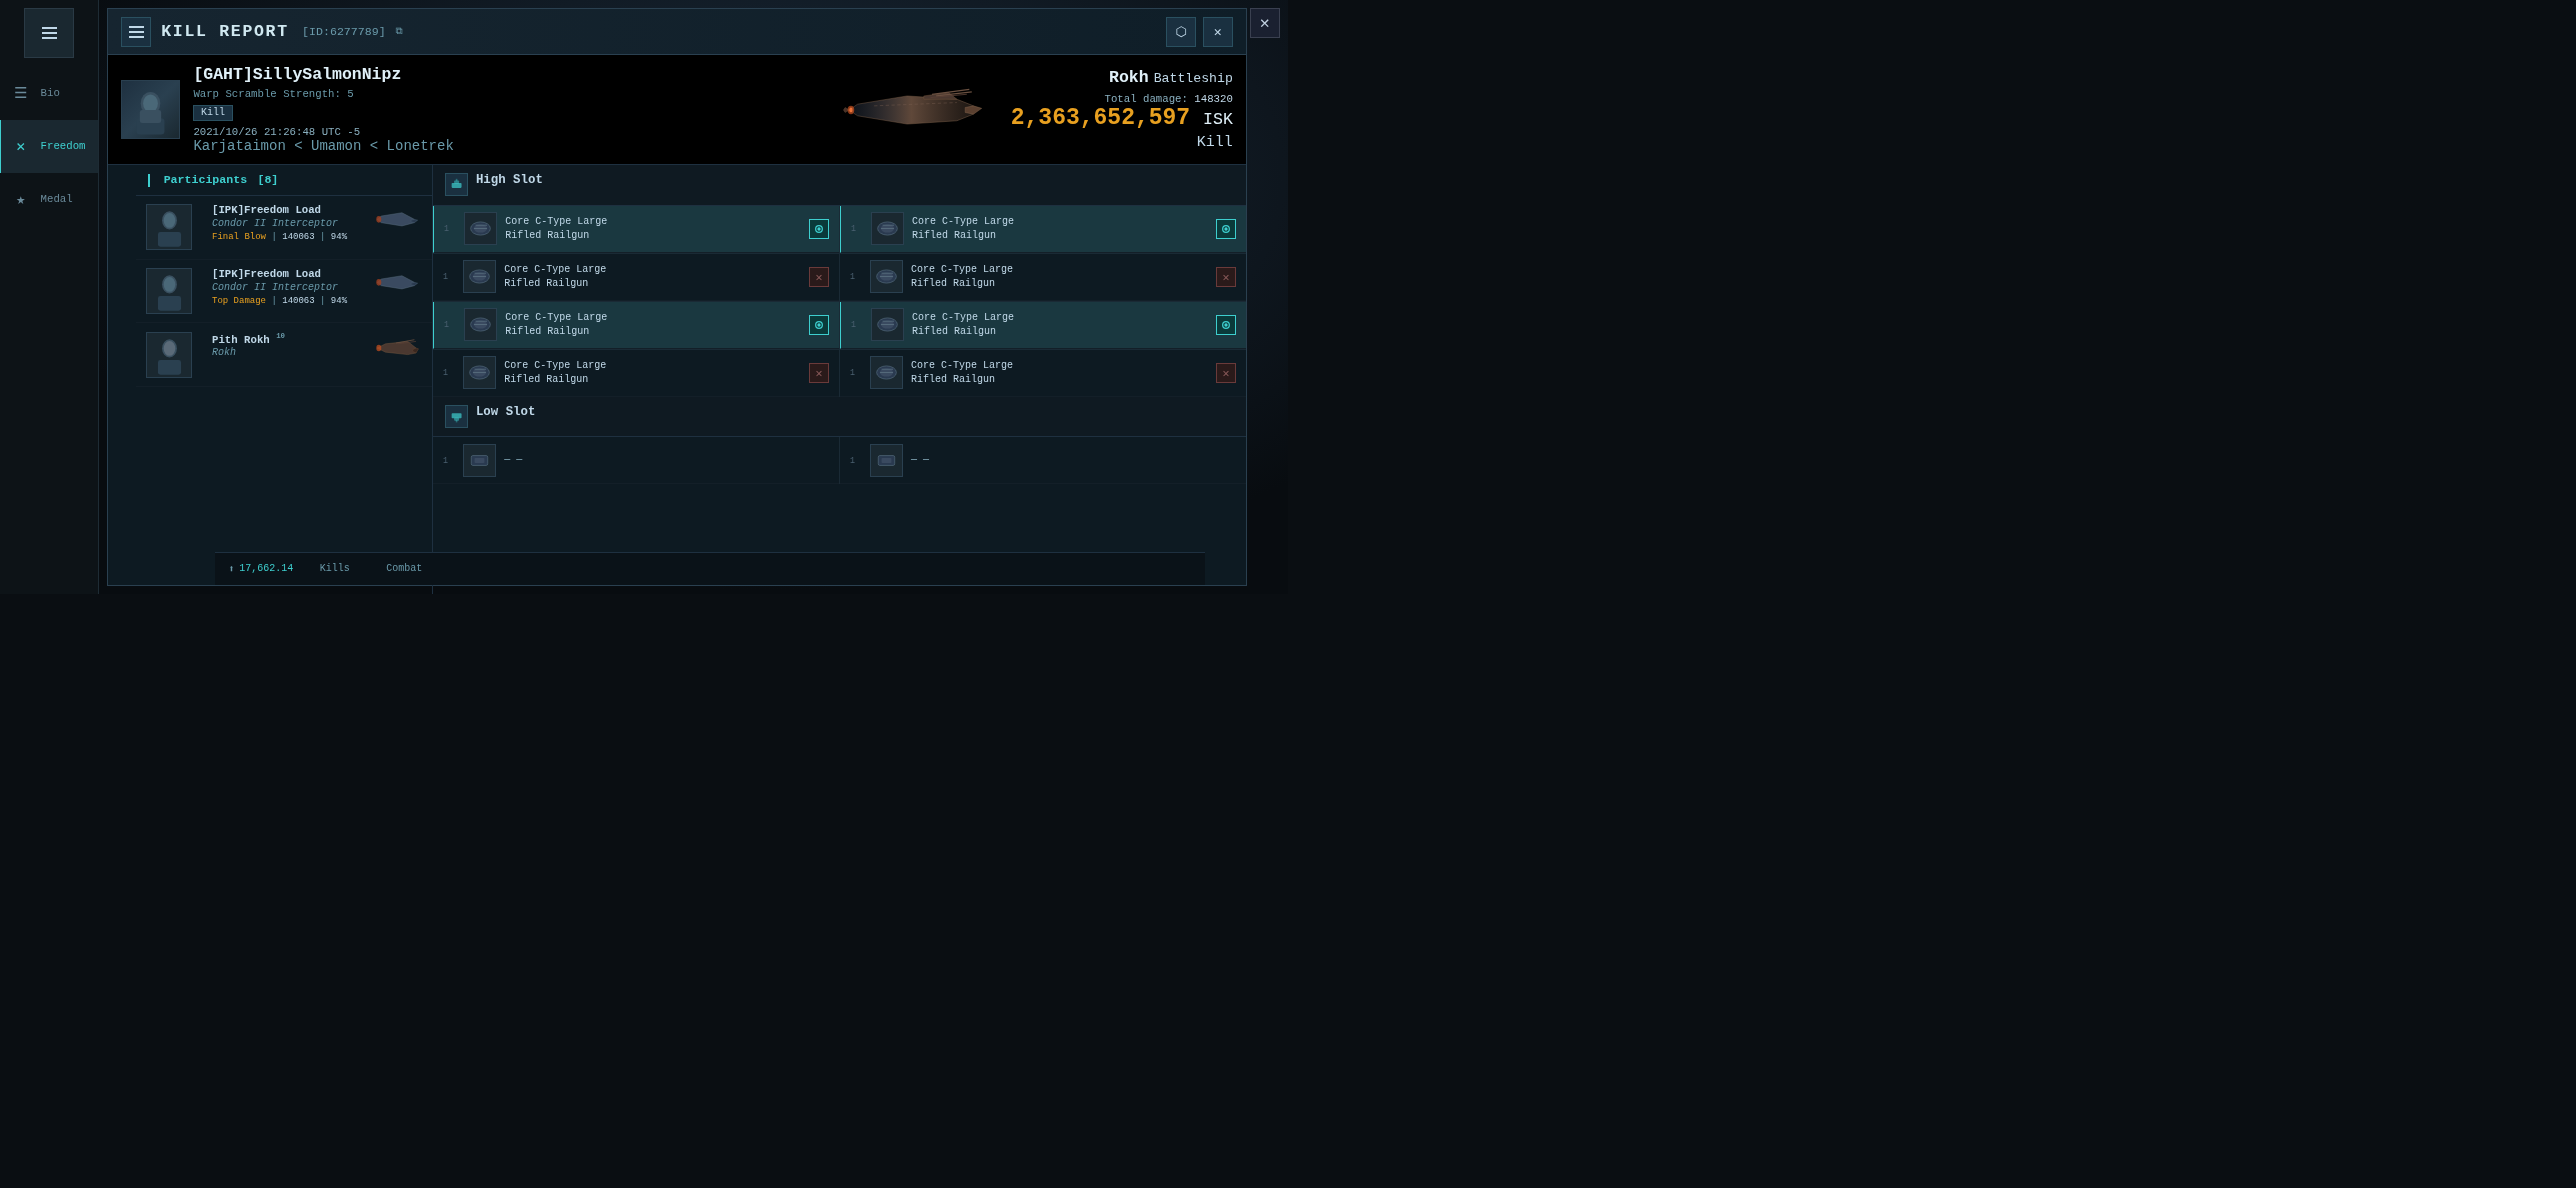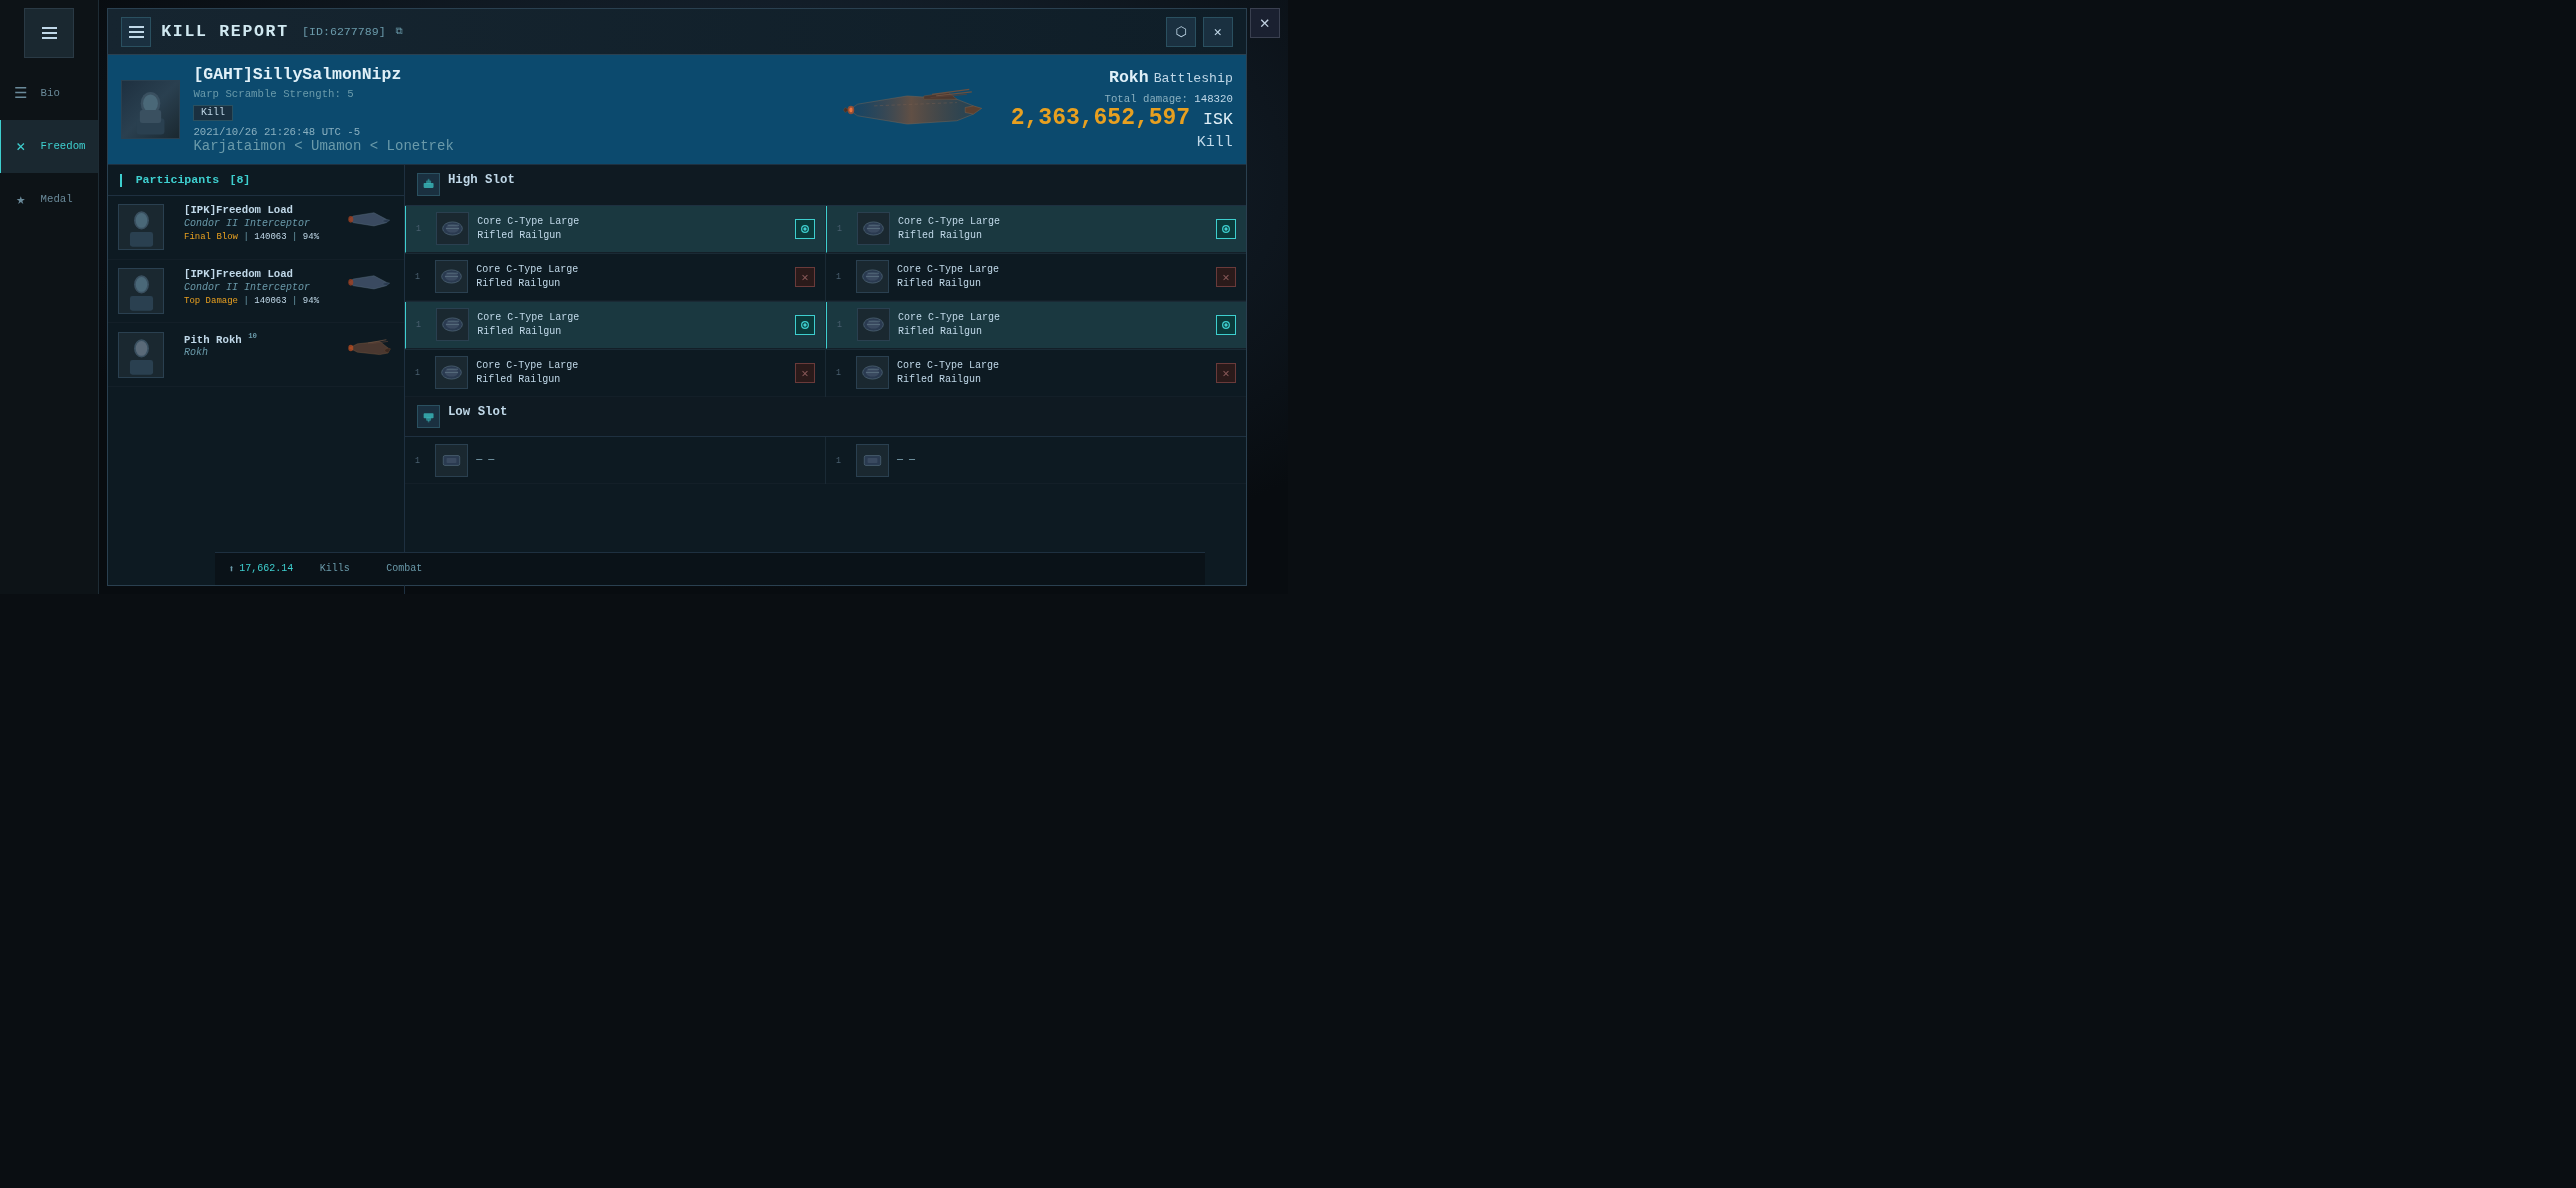--- a/index.html
+++ b/index.html
@@ -128,21 +128,21 @@
       background: #1a3040;
       display: flex; align-items: center; justify-content: center;
       cursor: pointer;
       color: #c0d8e8;
       font-size: 13.2px;
     }
 
     
     .kill-info {
       display: flex;
-      background: #0c4a6e;
+      background: #000000;
       border-bottom: 0.8px solid #1e3040;
       padding: 10px 13.2px;
       gap: 13.2px;
       align-items: center;
     }
 
     .victim-portrait {
       width: 59px; height: 59px;
       background: #1a2830;
       border: 1.7px solid #2a4050;
@@ -245,20 +245,21 @@
       overflow: hidden;
     }
 
     
     .participants-panel {
       width: 297px;
       border-right: 0.8px solid #1e3040;
       display: flex;
       flex-direction: column;
       flex-shrink: 0;
+      margin-left: 28px;
     }
 
     .section-header {
       padding: 8.3px 11.6px;
       font-size: 11.6px;
       font-weight: bold;
       color: #3ecfcf;
       border-bottom: 0.8px solid #1e3040;
       background: #0d1a22;
     }

